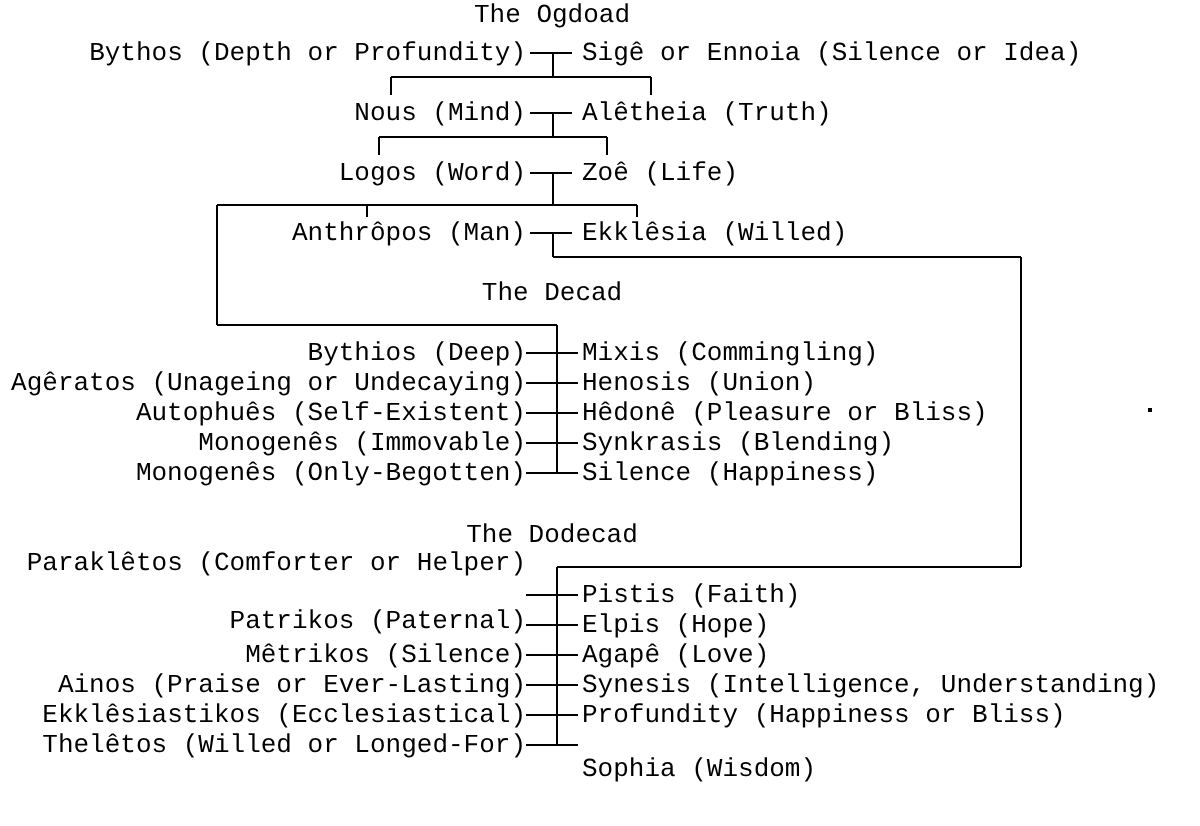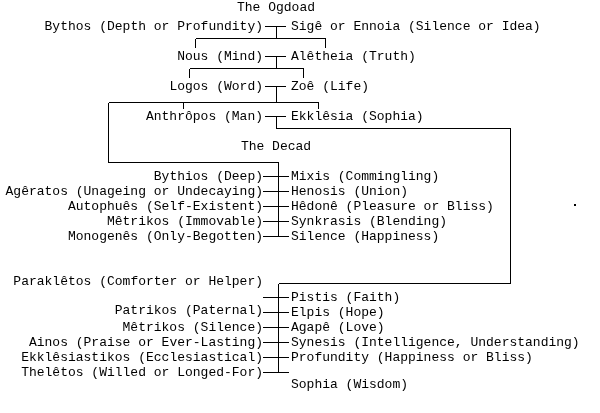--- a/index.html
+++ b/index.html
@@ -81,46 +81,47 @@
   <div>
     <span class="left-name" style="top:50px">Nous (Mind)</span>
     <span class="right-name" style="top:50px">Alêtheia (Truth)</span>
   </div>
   <div>
     <span class="left-name" style="top:80px">Logos (Word)</span>
     <span class="right-name" style="top:80px">Zoê (Life)</span>
   </div>
   <div>
     <span class="left-name" style="top:110px">Anthrôpos (Man)</span>
-    <span class="right-name" style="top:110px">Ekklêsia (Sophia)</span>
+    <span class="right-name" style="top:110px">Ekklêsia (Willed)</span>
   </div>
 
   <div class="section-title" style="top:140px">The Decad</div>
 
   <div>
     <span class="left-name" style="top:170px">Bythios (Deep)</span>
     <span class="right-name" style="top:170px">Mixis (Commingling)</span>
   </div>
   <div>
     <span class="left-name" style="top:185px">Agêratos (Unageing or Undecaying)</span>
     <span class="right-name" style="top:185px">Henosis (Union)</span>
   </div>
   <div>
     <span class="left-name" style="top:200px">Autophuês (Self-Existent)</span>
     <span class="right-name" style="top:200px">Hêdonê (Pleasure or Bliss)</span>
   </div>
   <div>
-    <span class="left-name" style="top:215px">Mêtrikos (Immovable)</span>
+    <span class="left-name" style="top:215px">Monogenês (Immovable)</span>
     <span class="right-name" style="top:215px">Synkrasis (Blending)</span>
   </div>
   <div>
     <span class="left-name" style="top:230px">Monogenês (Only-Begotten)</span>
     <span class="right-name" style="top:230px">Silence (Happiness)</span>
   </div>
 
+  <div class="section-title" style="top:261px">The Dodecad</div>
 
   <div>
     <span class="left-name" style="top:275px">Paraklêtos (Comforter or Helper)</span>
     <span class="right-name" style="top:291px">Pistis (Faith)</span>
   </div>
   <div>
     <span class="left-name" style="top:304px">Patrikos (Paternal)</span>
     <span class="right-name" style="top:306px">Elpis (Hope)</span>
   </div>
   <div>

